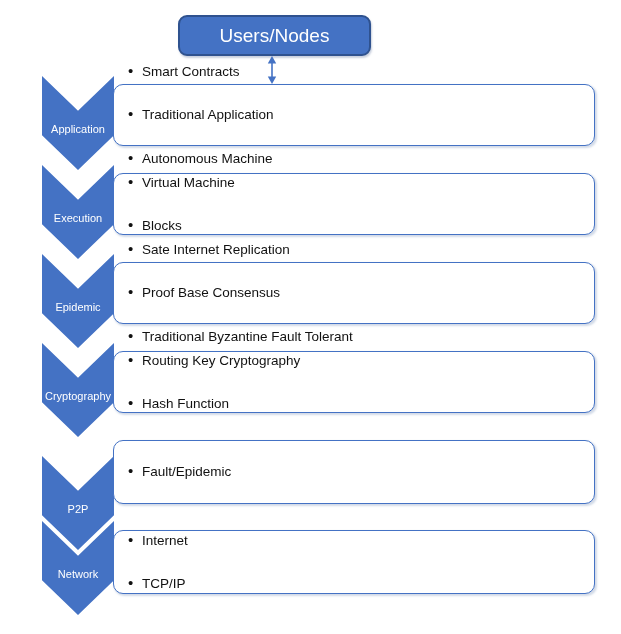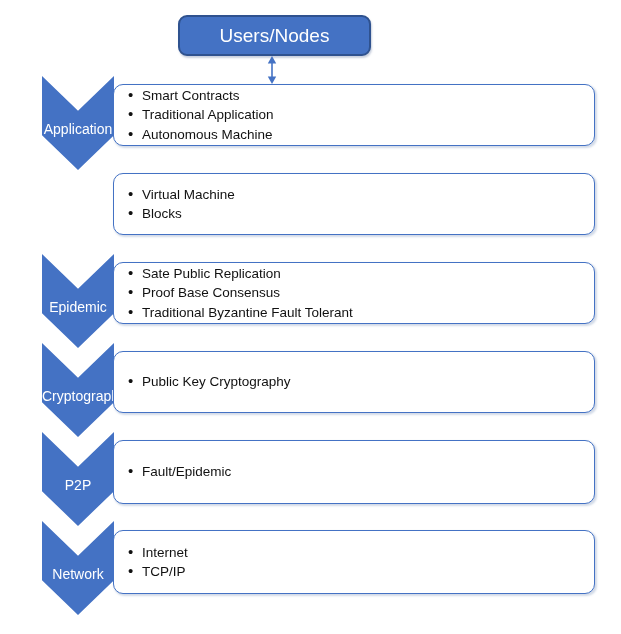--- a/index.html
+++ b/index.html
@@ -23,30 +23,30 @@
     box-shadow:1px 2px 2px rgba(100,120,160,0.35);
   }
   .v-arrow{position:absolute;left:265px;top:56px;width:14px;height:28px;}
   .chevron{
     position:absolute;left:42px;width:72px;height:94px;
     background:var(--primary);
     clip-path:polygon(0% 0%,50% 37%,100% 0%,100% 63%,50% 100%,0% 63%);
   }
   .chev-label{
     position:absolute;left:0;right:0;top:56%;transform:translateY(-50%);
-    text-align:center;color:var(--label_text);font-size:14px;line-height:11px;
+    text-align:center;color:var(--label_text);font-size:11px;line-height:11px;
   }
   .layer-box{
     position:absolute;left:113px;width:482px;background:#ffffff;
     border:1px solid var(--box_border);border-radius:10px;box-sizing:border-box;
     box-shadow:1.5px 1.5px 2px rgba(110,135,180,0.3);
   }
   .layer-box ul{
     list-style:none;margin:0;padding:0 10px;height:100%;
-    display:flex;flex-direction:column;justify-content:center;
+    display:flex;flex-direction:column;justify-content:center;gap:24px;
   }
   .layer-box li{
     position:relative;padding-left:18px;color:var(--text);
     font-size:13.5px;line-height:19.5px;
   }
   .layer-box li::before{
     content:"\2022";position:absolute;left:4px;top:-1px;
     font-size:15px;color:var(--text);
   }
 </style>
@@ -69,48 +69,52 @@
     <span class="chev-label">Application</span>
   </div>
   <div class="layer-box" style="top:84px;height:62px">
     <ul>
         <li>Smart Contracts</li>
         <li>Traditional Application</li>
         <li>Autonomous Machine</li>
       </ul>
   </div>
 
+  <div class="chevron" style="top:165px">
+    <span class="chev-label">Execution</span>
+  </div>
   <div class="layer-box" style="top:173px;height:62px">
     <ul>
         <li>Virtual Machine</li>
         <li>Blocks</li>
       </ul>
   </div>
 
   <div class="chevron" style="top:254px">
     <span class="chev-label">Epidemic</span>
   </div>
   <div class="layer-box" style="top:262px;height:62px">
     <ul>
-        <li>Sate Public Replication</li>
+        <li>Sate Internet Replication</li>
         <li>Proof Base Consensus</li>
         <li>Traditional Byzantine Fault Tolerant</li>
       </ul>
   </div>
 
   <div class="chevron" style="top:343px">
     <span class="chev-label">Cryptography</span>
   </div>
   <div class="layer-box" style="top:351px;height:62px">
     <ul>
-        <li>Public Key Cryptography</li>
+        <li>Routing Key Cryptography</li>
+        <li>Hash Function</li>
       </ul>
   </div>
 
-  <div class="chevron" style="top:432px">
+  <div class="chevron" style="top:456px">
     <span class="chev-label">P2P</span>
   </div>
   <div class="layer-box" style="top:440px;height:64px">
     <ul>
         <li>Fault/Epidemic</li>
       </ul>
   </div>
 
   <div class="chevron" style="top:521px">
     <span class="chev-label">Network</span>

